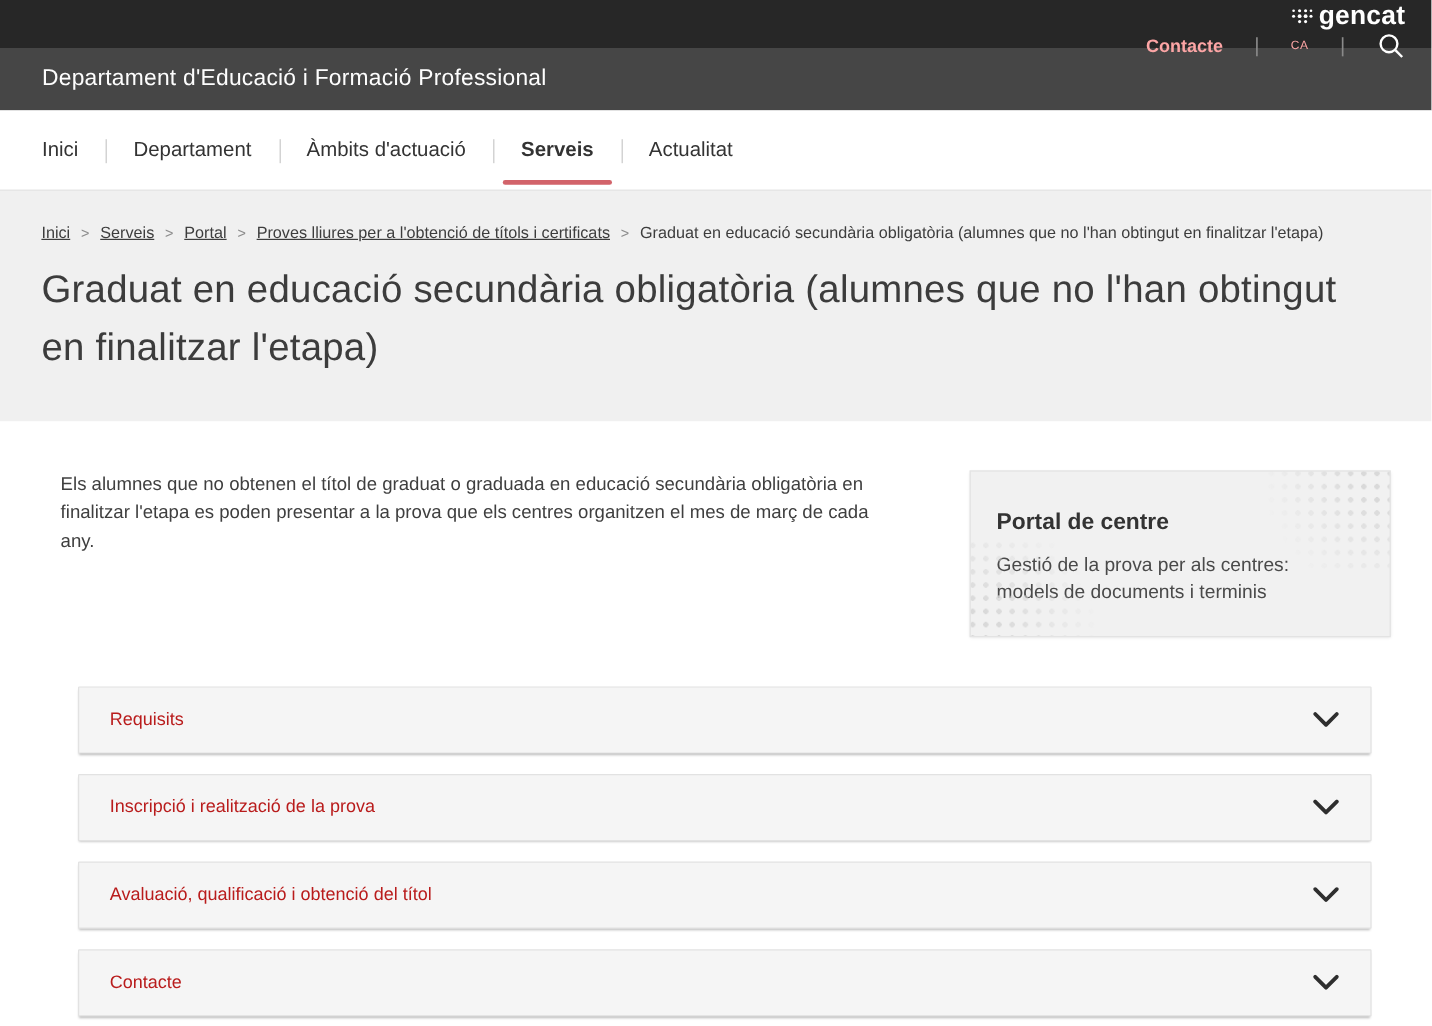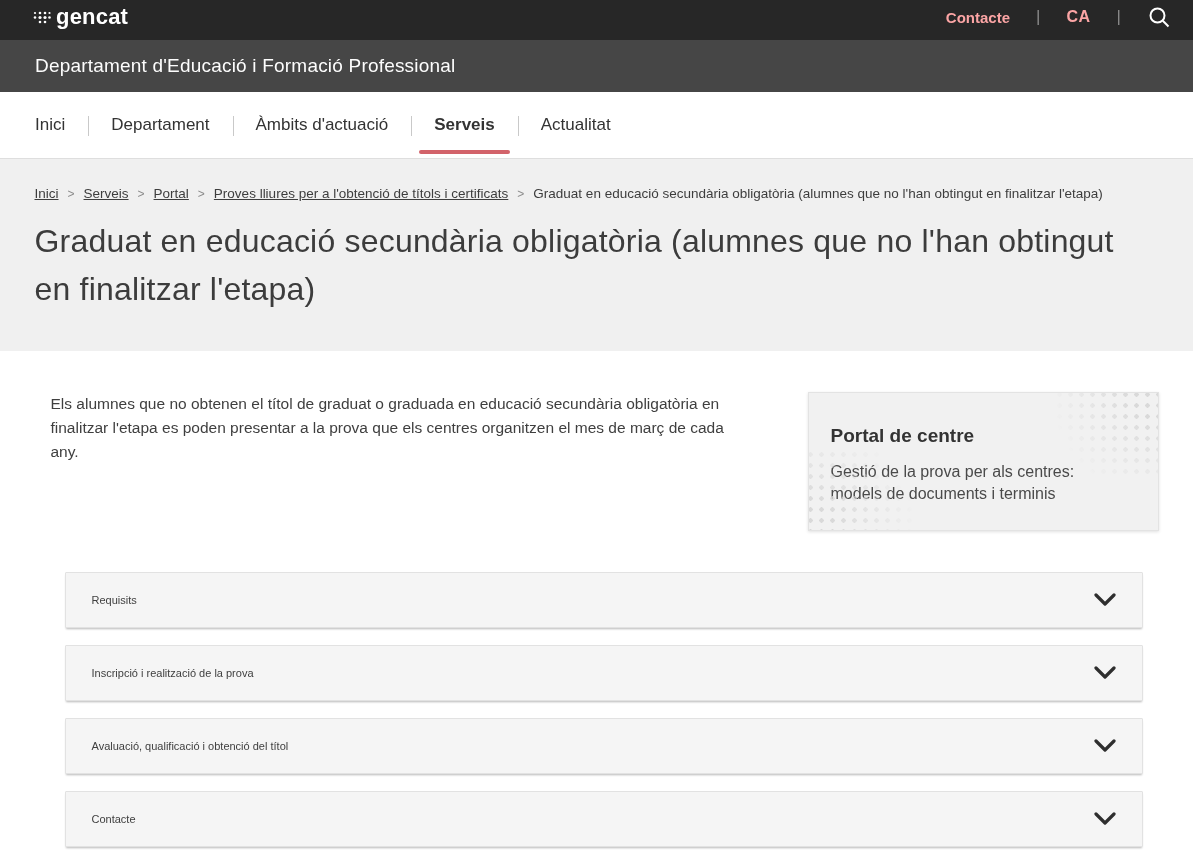--- a/index.html
+++ b/index.html
@@ -1,27 +1,27 @@
 <!DOCTYPE html>
 <html><head>
 <meta charset="utf-8">
 <style>
   * { margin:0; padding:0; box-sizing:border-box; }
   html,body { width:1193px; height:855px; background:#ffffff; overflow:hidden;
     font-family:"Liberation Sans","DejaVu Sans",sans-serif; }
 
   
-  .topbar { height:40px; background:#272727; display:flex; align-items:center;
-    padding:0 22px 6px 32px; color:#fff; }
+  .topbar { height:40px; background:#272727; display:flex; align-items:flex-end;
+    padding:0 22px 6px 32px; color:#fff;flex-direction:column; }
   .logo { display:flex; align-items:center; gap:4px; cursor:pointer; }
   .logo-text { font-size:22px; font-weight:700; letter-spacing:.2px; color:#fff; }
   .topbar-right { margin-left:auto; display:flex; align-items:center; gap:26px; }
   .topbar-link { color:#fca5a5; font-size:15px; font-weight:700; cursor:pointer; }
   .topbar-sep { color:#8a8a8a; font-size:17px; font-weight:300; }
-  .lang { font-size:16px; font-weight:700; letter-spacing:.5px; }
+  .lang { font-size:10px; font-weight:400; letter-spacing:.5px; }
   .search-btn { cursor:pointer; display:flex; align-items:center; }
 
   
   .deptbar { height:52px; background:#464646; display:flex; align-items:center; padding:8px 35px; }
   .deptbar-title { color:#fdfdfd; font-size:19px; font-weight:400; letter-spacing:.2px; cursor:pointer; }
 
   
   .mainnav { height:67px; background:#fff; border-bottom:1px solid #dedede;
     display:flex; align-items:center; padding:0 12px; }
   .nav-item { position:relative; height:100%; display:flex; align-items:center;
@@ -62,21 +62,21 @@
     mask-image:radial-gradient(circle at top right,#000 20%,transparent 72%); }
   .corner-dots.bl { bottom:-4px; left:-4px;
     -webkit-mask-image:radial-gradient(circle at bottom left,#000 20%,transparent 72%);
     mask-image:radial-gradient(circle at bottom left,#000 20%,transparent 72%); }
 
   
   .accordions { margin:41px 16px 0 30px; display:flex; flex-direction:column; gap:17px; }
   .accordion { height:56px; background:#f5f5f5; border:1px solid #e2e2e2;
     border-radius:1px; box-shadow:0 2px 2px -1px rgba(0,0,0,.28);
     display:flex; align-items:center; padding:0 26px; cursor:pointer; }
-  .accordion-label { font-size:11px; color:#404040; }
+  .accordion-label { font-size:15px; color:#b91c1c; }
   .accordion .chev { margin-left:auto; display:flex; align-items:center; }
 </style>
 </head>
 <body>
 
 <div class="topbar">
   <div class="logo">
     <span style="display:flex;">
       <svg width="20" height="22" viewBox="0 0 20 22">
         <g fill="#ffffff">

